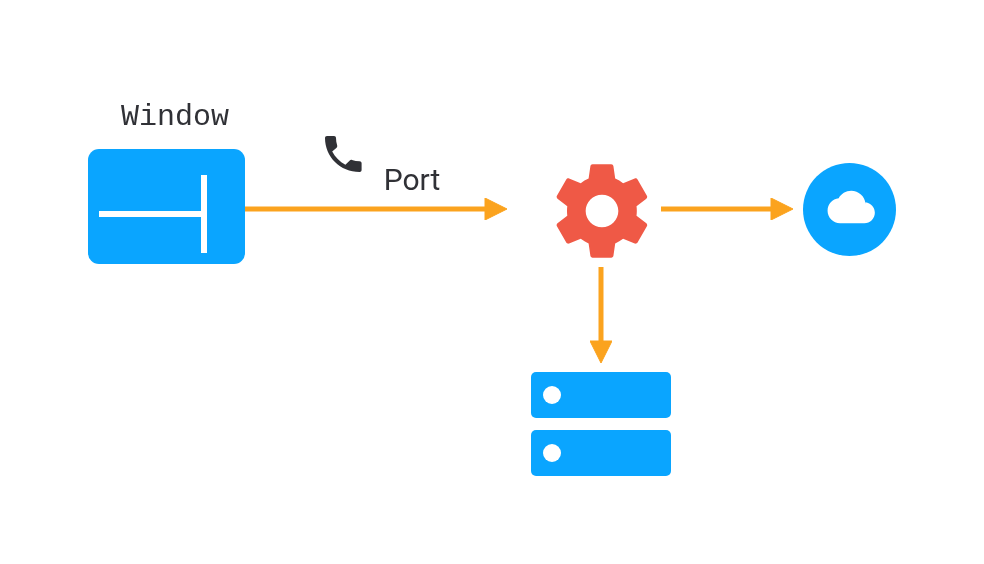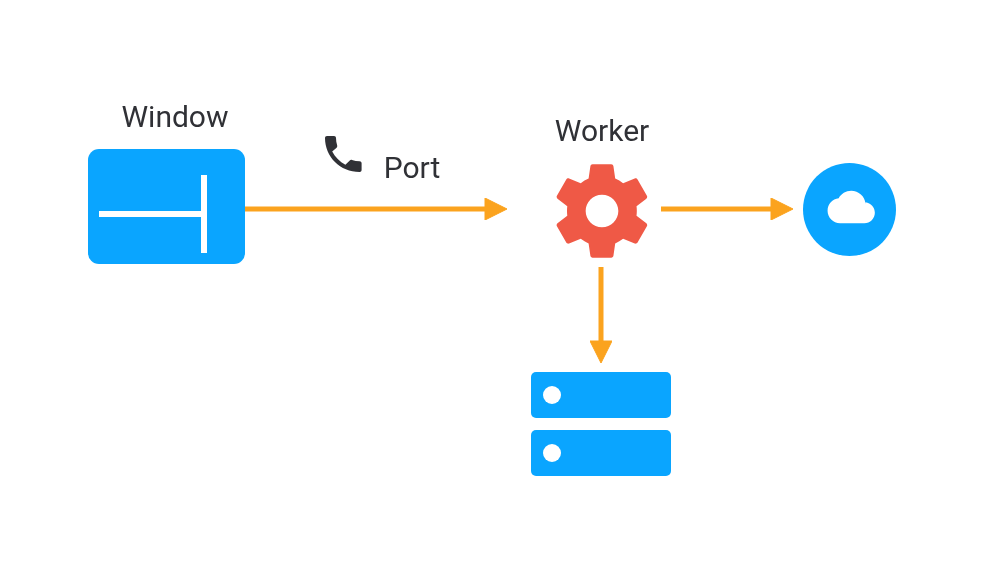--- a/index.html
+++ b/index.html
@@ -21,48 +21,47 @@
     svg { display: block; }
     .arrow {
       position: absolute;
       stroke: #fba31e;
       fill: #fba31e;
     }
   </style>
 </head>
 <body>
 
-<div class="label" style="left:105px; top:100px; width:140px;">Window</div>
+<div class="label" style="left:105px; top:100px; width:140px;font-family:Liberation Mono, monospace;">Window</div>
 
 <div class="icon-wrap" style="left:88px; top:149px;">
   <svg width="157" height="115" viewBox="0 0 157 115">
     <rect x="0" y="0" width="157" height="115" rx="11" ry="11" fill="#0aa5ff"></rect>
     <rect x="11" y="26" width="135" height="78" fill="#ffffff"></rect>
     <rect x="11" y="26" width="102" height="36" fill="#0aa5ff"></rect>
     <rect x="11" y="68" width="102" height="36" fill="#0aa5ff"></rect>
     <rect x="119" y="26" width="27" height="78" fill="#0aa5ff"></rect>
   </svg>
 </div>
 
 <div class="icon-wrap" style="left:319px; top:130px;">
   <svg width="48" height="48" viewBox="0 0 24 24">
     <path fill="#303136" d="M6.6 10.8c1.4 2.8 3.8 5.1 6.6 6.6l2.2-2.2c.3-.3.7-.4 1.1-.2 1.2.4 2.5.6 3.8.6.6 0 1 .4 1 1V20c0 .6-.4 1-1 1C10.6 21 3 13.4 3 4c0-.6.4-1 1-1h3.5c.6 0 1 .4 1 1 0 1.3.2 2.6.6 3.8.1.4 0 .8-.3 1.1L6.6 10.8z"></path>
   </svg>
 </div>
 
-<div class="label" style="left:377px; top:151px; width:70px;">Port</div>
+<div class="label" style="left:377px; top:163px; width:70px;">Port</div>
 
 <svg class="arrow" style="left:245px; top:198px;" width="262" height="22">
   <line x1="0" y1="11" x2="244" y2="11" stroke-width="5"></line>
   <polygon points="240,0 262,11 240,22" fill="#fba31e"></polygon>
 </svg>
 
 <div class="label" style="left:542px; top:79px; width:120px;">
   <br>
-  <span>Worker</span>
 </div>
 
 <div class="icon-wrap" style="left:546px; top:155px;">
   <svg width="112" height="112" viewBox="0 0 24 24">
     <path fill="#ef5946" d="M19.4 13c.04-.33.06-.66.06-1s-.02-.67-.06-1l2.1-1.65c.19-.15.24-.42.12-.64l-2-3.46c-.12-.22-.39-.3-.61-.22l-2.49 1c-.52-.4-1.08-.73-1.69-.98l-.38-2.65C14.42 2.18 14.22 2 13.98 2h-4c-.24 0-.44.18-.47.4l-.38 2.65c-.61.25-1.17.59-1.69.98l-2.49-1c-.22-.08-.49 0-.61.22l-2 3.46c-.12.22-.07.49.12.64L4.56 11c-.04.33-.06.67-.06 1s.02.67.06 1l-2.1 1.65c-.19.15-.24.42-.12.64l2 3.46c.12.22.39.3.61.22l2.49-1c.52.4 1.08.73 1.69.98l.38 2.65c.03.22.23.4.47.4h4c.24 0 .44-.18.47-.4l.38-2.65c.61-.25 1.17-.59 1.69-.98l2.49 1c.22.08.49 0 .61-.22l2-3.46c.12-.22.07-.49-.12-.64L19.4 13zM12 15.5c-1.93 0-3.5-1.57-3.5-3.5s1.57-3.5 3.5-3.5 3.5 1.57 3.5 3.5-1.57 3.5-3.5 3.5z"></path>
   </svg>
 </div>
 
 <svg class="arrow" style="left:661px; top:198px;" width="132" height="22">
   <line x1="0" y1="11" x2="114" y2="11" stroke-width="5"></line>

